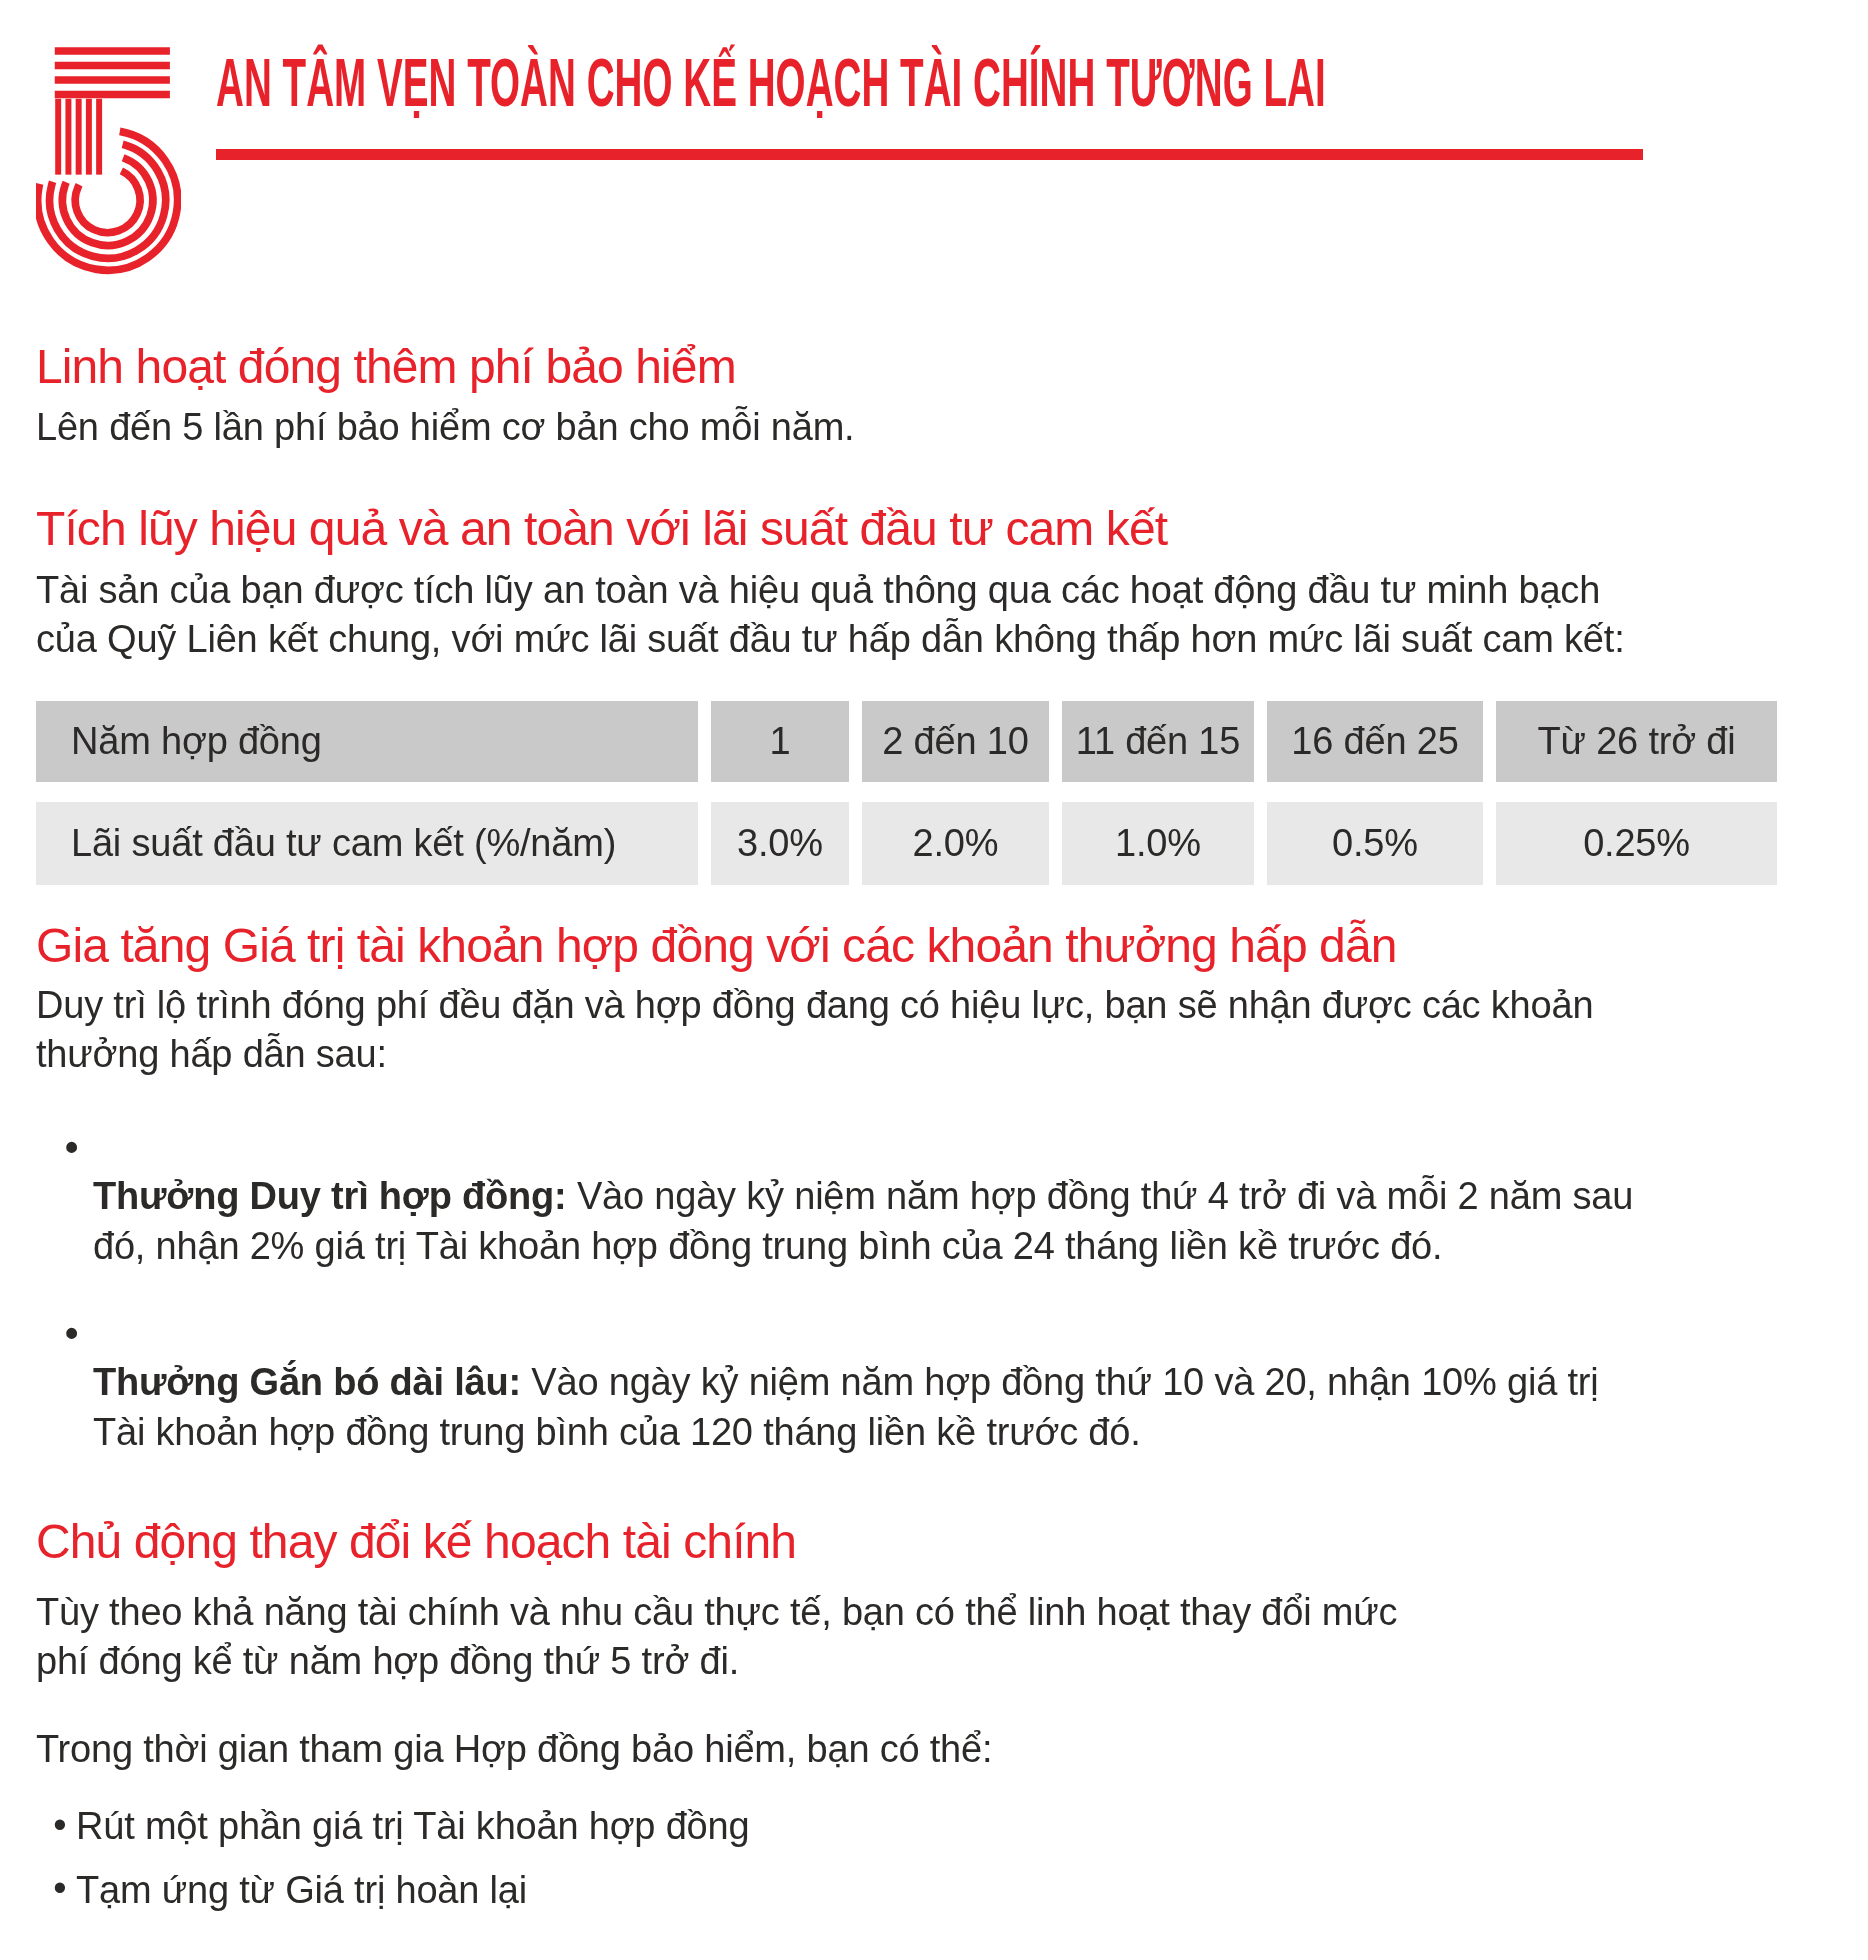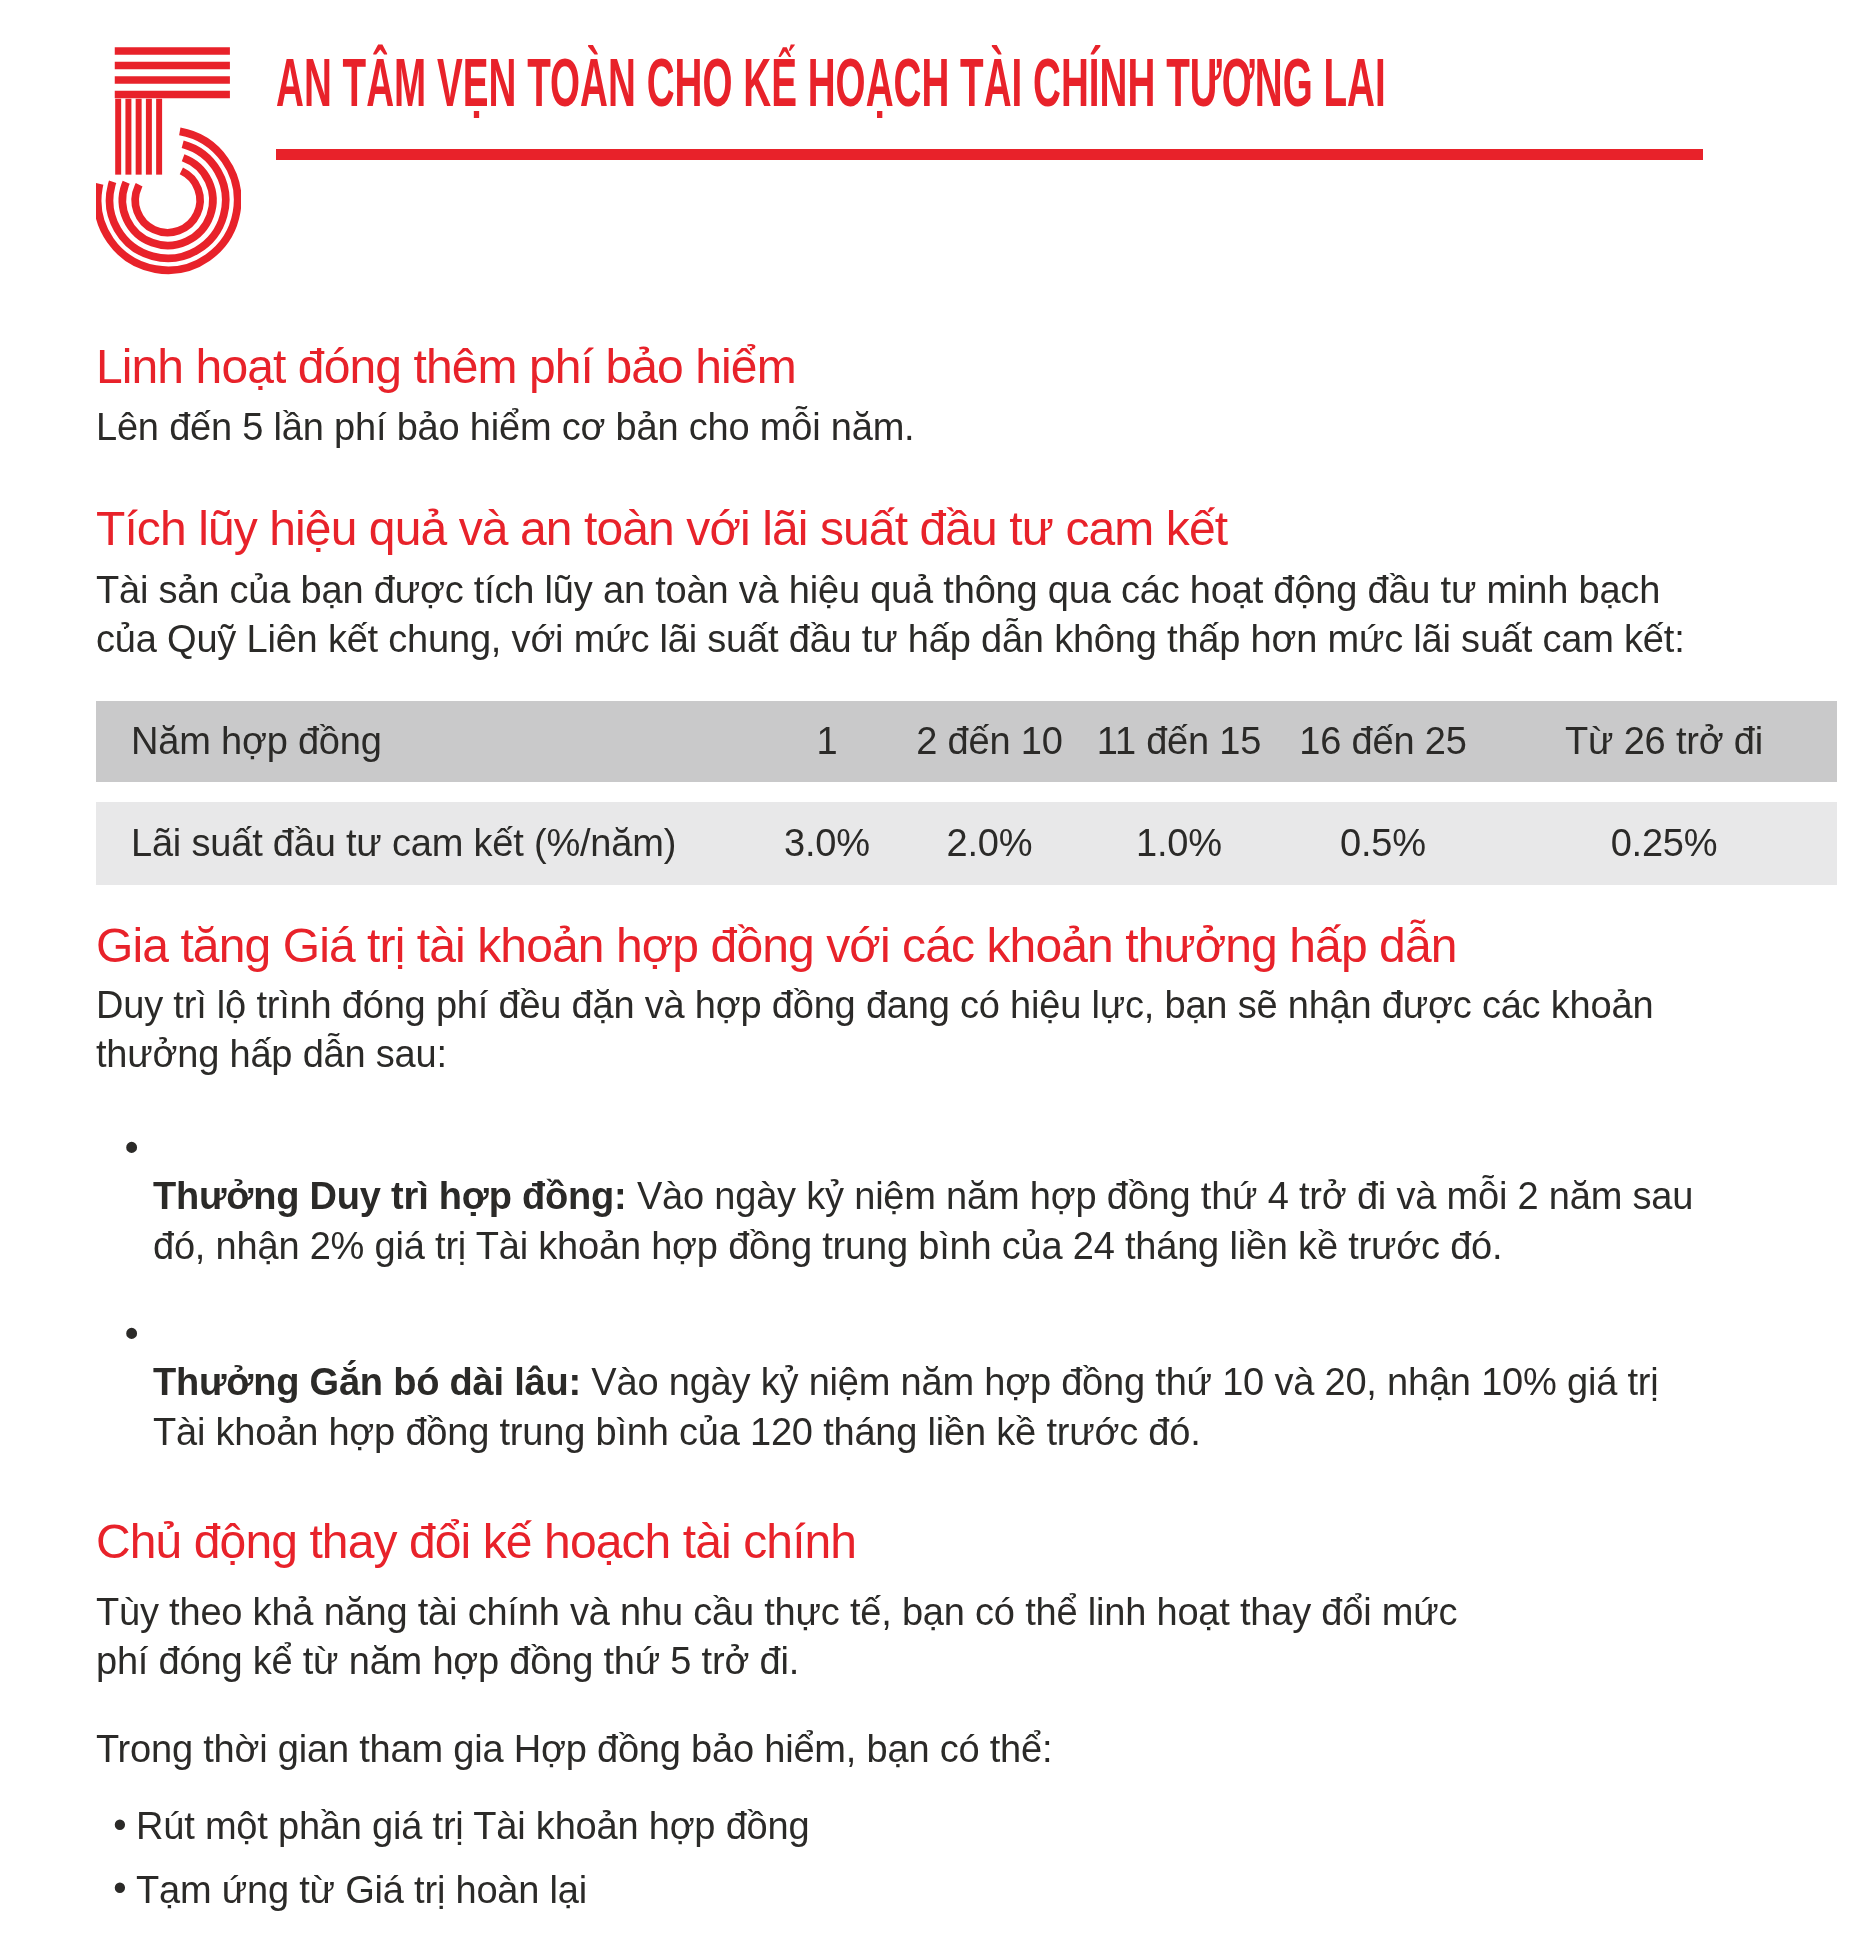--- a/index.html
+++ b/index.html
@@ -6,21 +6,21 @@
   html, body { background: #ffffff; }
   .page {
     position: relative;
     width: 1869px;
     height: 1960px;
     background: #ffffff;
     font-family: "Liberation Sans", sans-serif;
     color: #2b2a28;
     overflow: hidden;
   }
-  .content { padding: 35px 61px 0 96px; }
+  .content { padding: 35px 61px 0 36px; }
 
   
   .hero { display: flex; align-items: flex-start; margin-top: 10.4px; }
   .logo-wrap { flex: 0 0 auto; width: 145px; margin-right: 35px; }
   .hero-right { flex: 1 1 auto; min-width: 0; padding-top: 1.7px; }
   .page-title {
     font-size: 69px;
     font-weight: bold;
     line-height: 1.05;
     color: #e8222a;
@@ -63,21 +63,21 @@
   .mt-table { margin-top: 36px; }
   .mt-sec3 { margin-top: 36px; }
   .mt-bullets { margin-top: 43px; }
   .mt-sec4 { margin-top: 60px; }
   .mt-body4 { margin-top: 21px; }
   .mt-para2 { margin-top: 38px; }
   .mt-smallb { margin-top: 28px; }
 
   
   .rate-table { width: 1741px; }
-  .trow { display: flex; }
+  .trow { display: flex; gap: 13px; }
   .trow + .trow { margin-top: 20px; }
   .tcell {
     display: flex;
     align-items: center;
     justify-content: center;
     font-size: 38px;
     letter-spacing: -0.2px;
   }
   .thead .tcell { background: #c9c9ca; height: 81px; }
   .tvals .tcell { background: #e8e8e9; height: 83px; }

